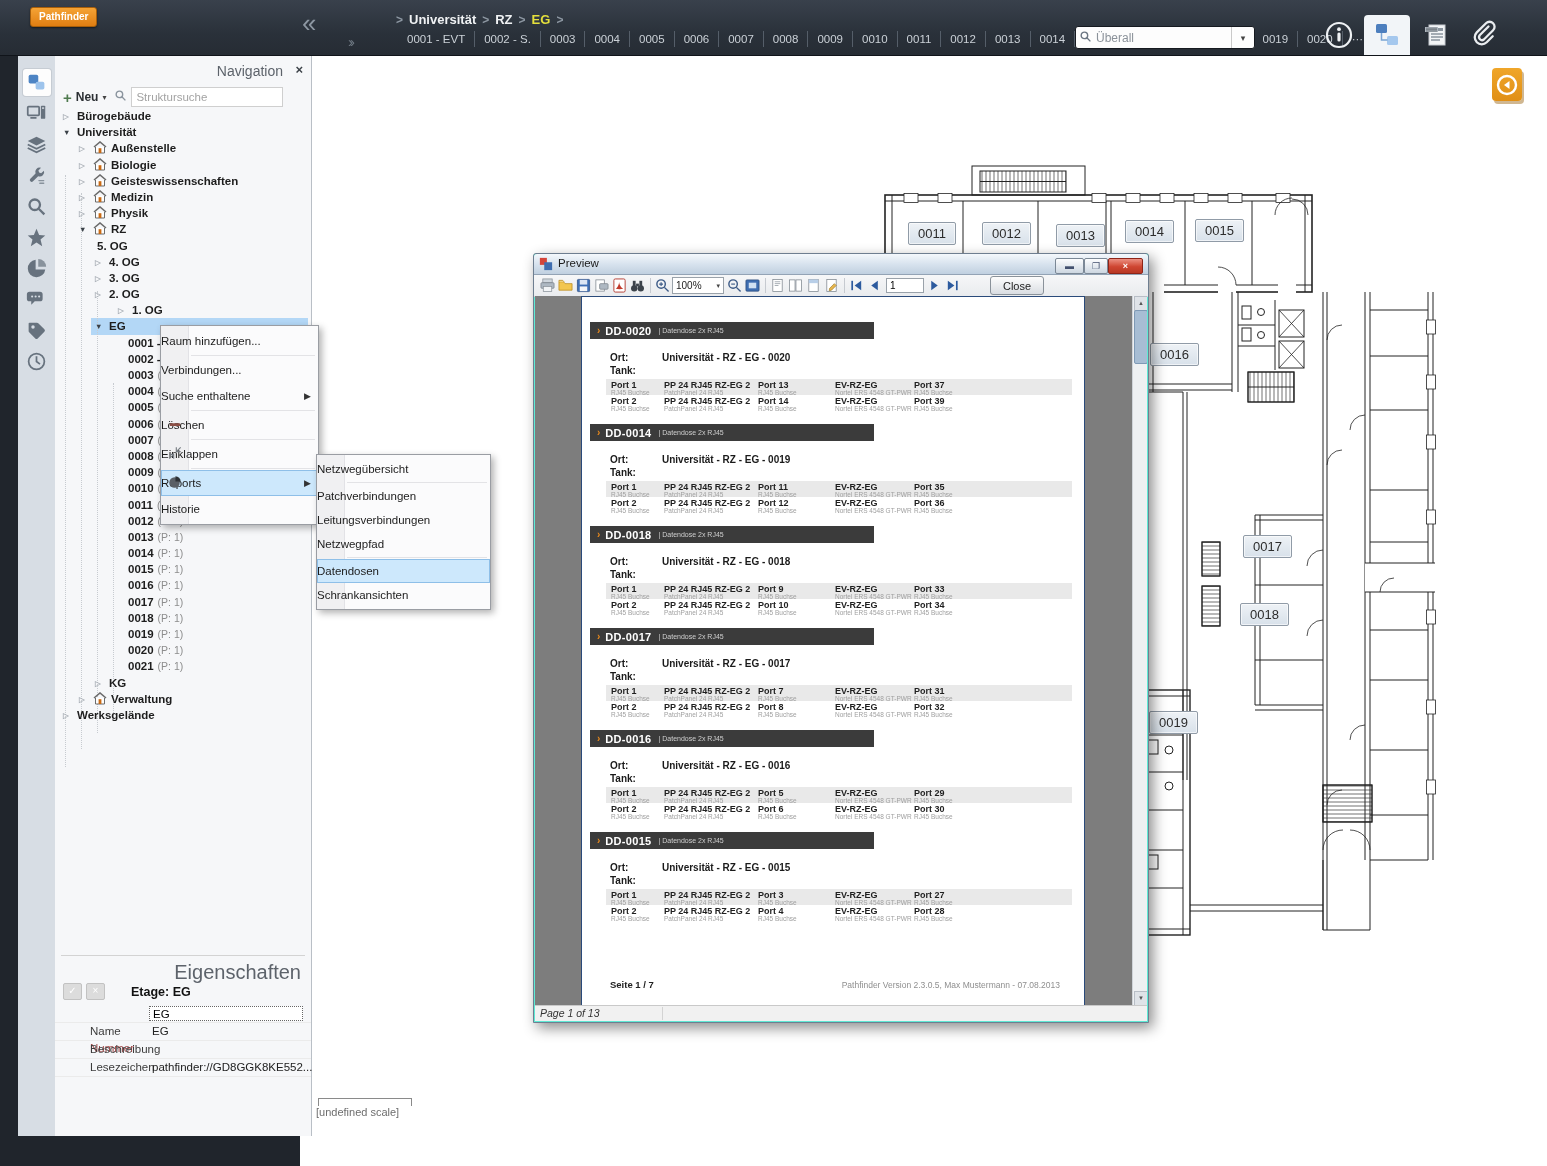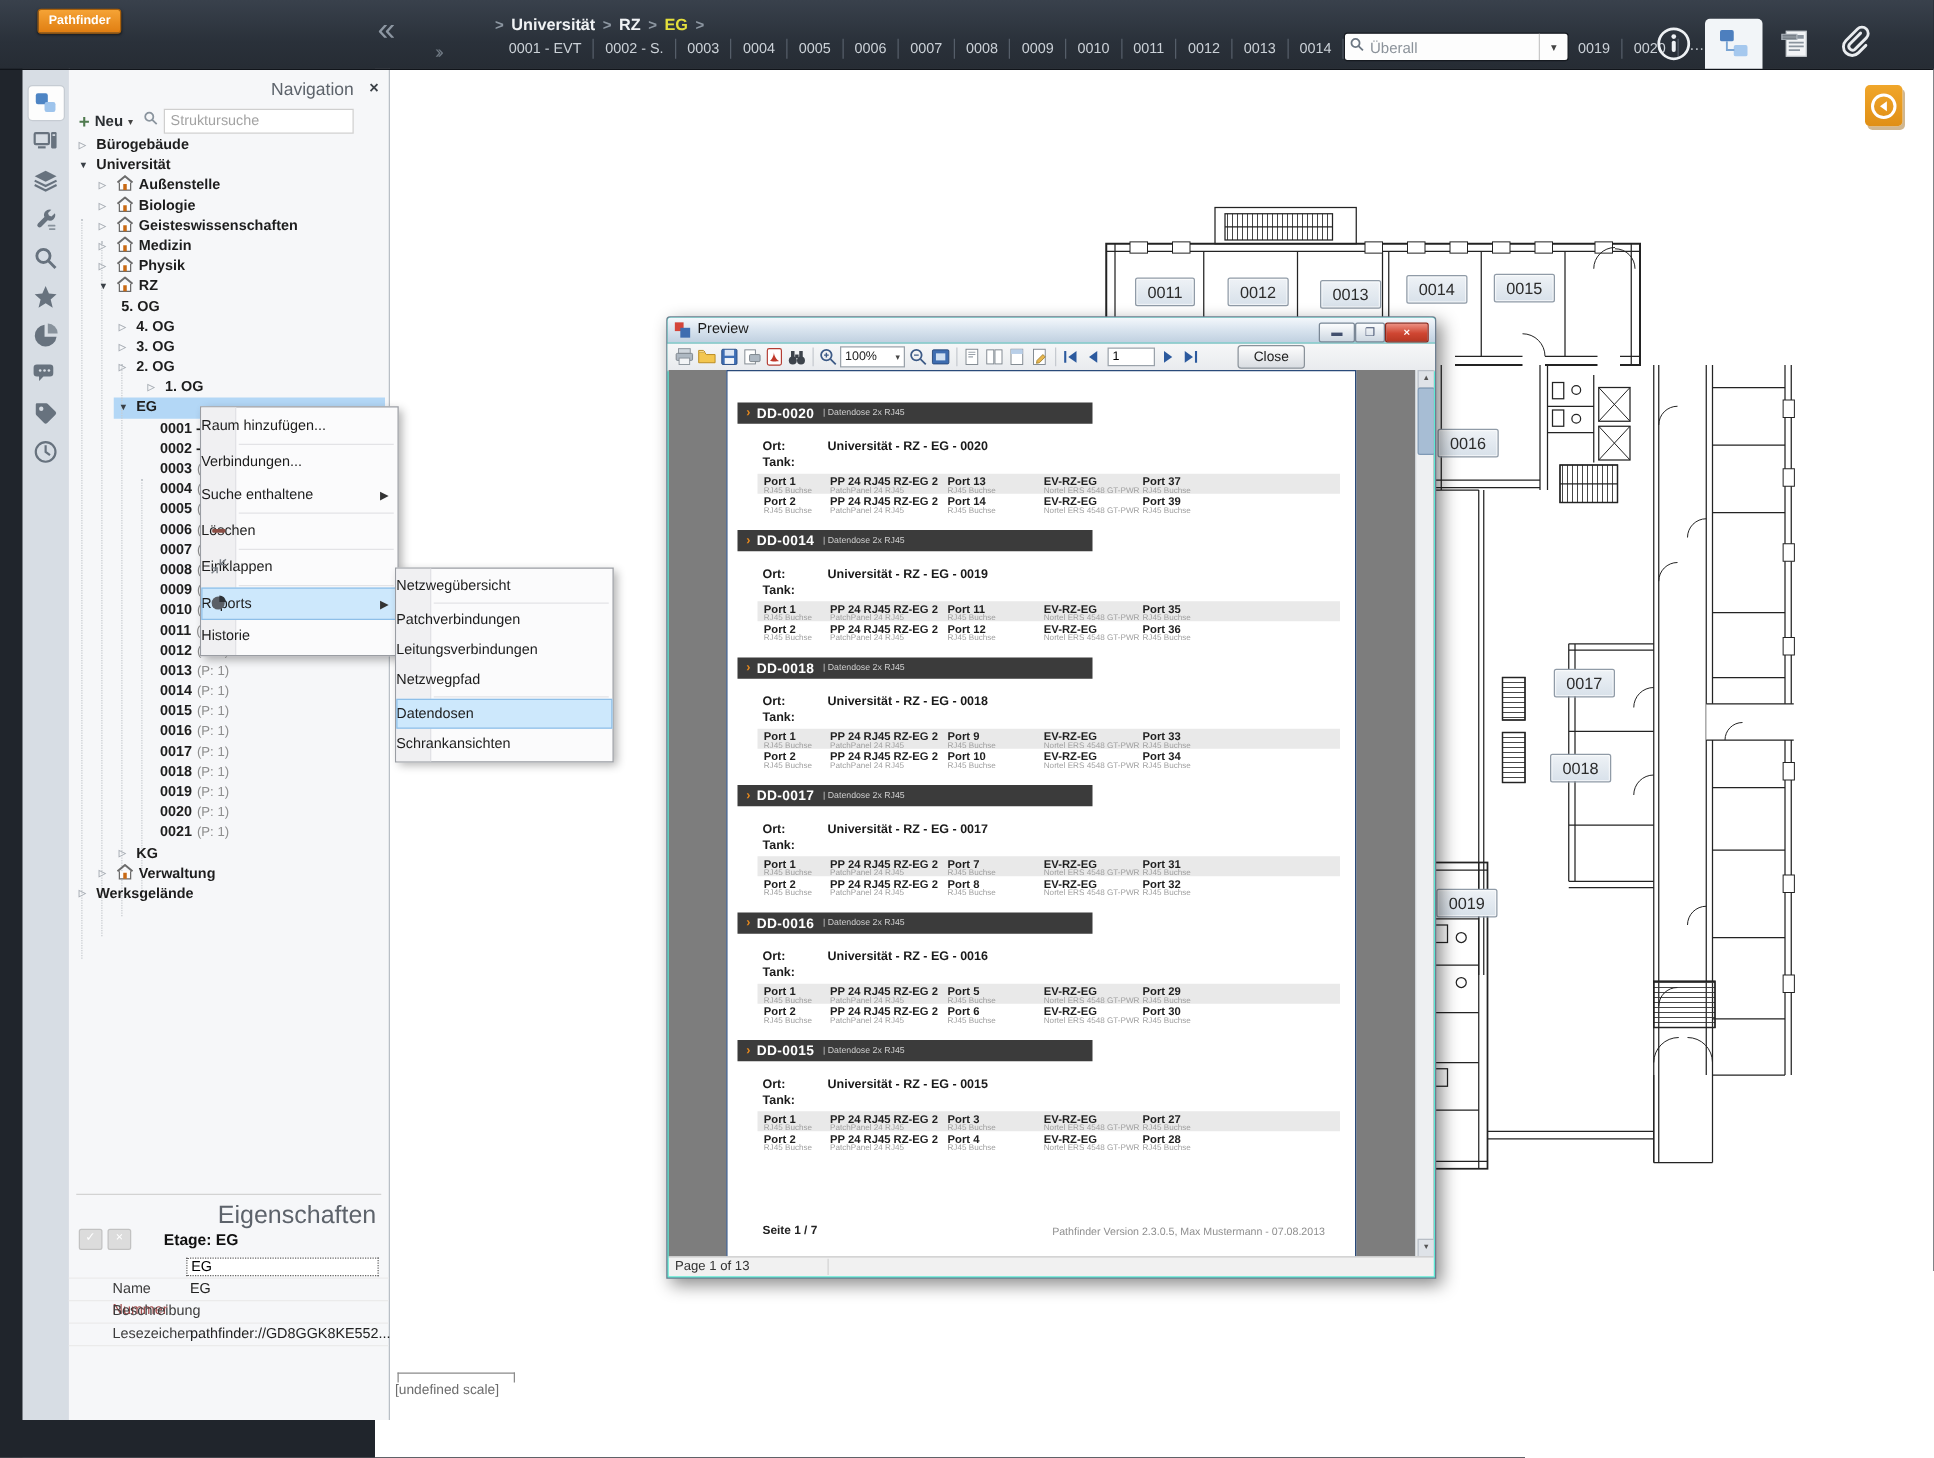--- a/index.html
+++ b/index.html
@@ -119,21 +119,21 @@
   .ptable{position:absolute;left:24px;top:57px;width:466px;}
   .prow{position:relative;height:15.5px;}
   .prow.gray{background:#e9e9e9;}
   .pcol{position:absolute;top:1px;}
   .pcol .pmain{font-size:9px;font-weight:bold;color:#1f1f1f;white-space:nowrap;}
   .pcol .psub{font-size:6.5px;color:#9f9f9f;white-space:nowrap;margin-top:-1px;}
   .pcol.c0{left:5px;} .pcol.c1{left:58px;} .pcol.c2{left:152px;} .pcol.c3{left:229px;} .pcol.c4{left:308px;}
   #pagefooter-l{position:absolute;left:28px;top:682px;font-size:9.5px;font-weight:bold;color:#222;}
   #pagefooter-r{position:absolute;right:24px;top:683px;font-size:8.5px;color:#8f8f8f;}
   #pv-status{position:absolute;left:1px;right:1px;bottom:1px;height:15px;background:#f1f1f1;border-top:1px solid #c9c9c9;font-size:10.5px;color:#333;}
-  #pv-status .st{position:absolute;left:5px;top:1px;}
+  #pv-status .st{position:absolute;left:5px;top:1px;font-style:italic;}
   #pv-status .stdiv{position:absolute;left:127px;top:1px;bottom:1px;width:1px;background:#d3d3d3;}
   #botdark{position:absolute;left:0;top:1136px;width:300px;height:30px;background:#20252c;z-index:12;}
 </style>
 </head>
 <body>
 
 <div id="stage">
 
   <div id="canvas">
     <svg id="floorplan" width="560" height="790" viewBox="0 0 560 790">

